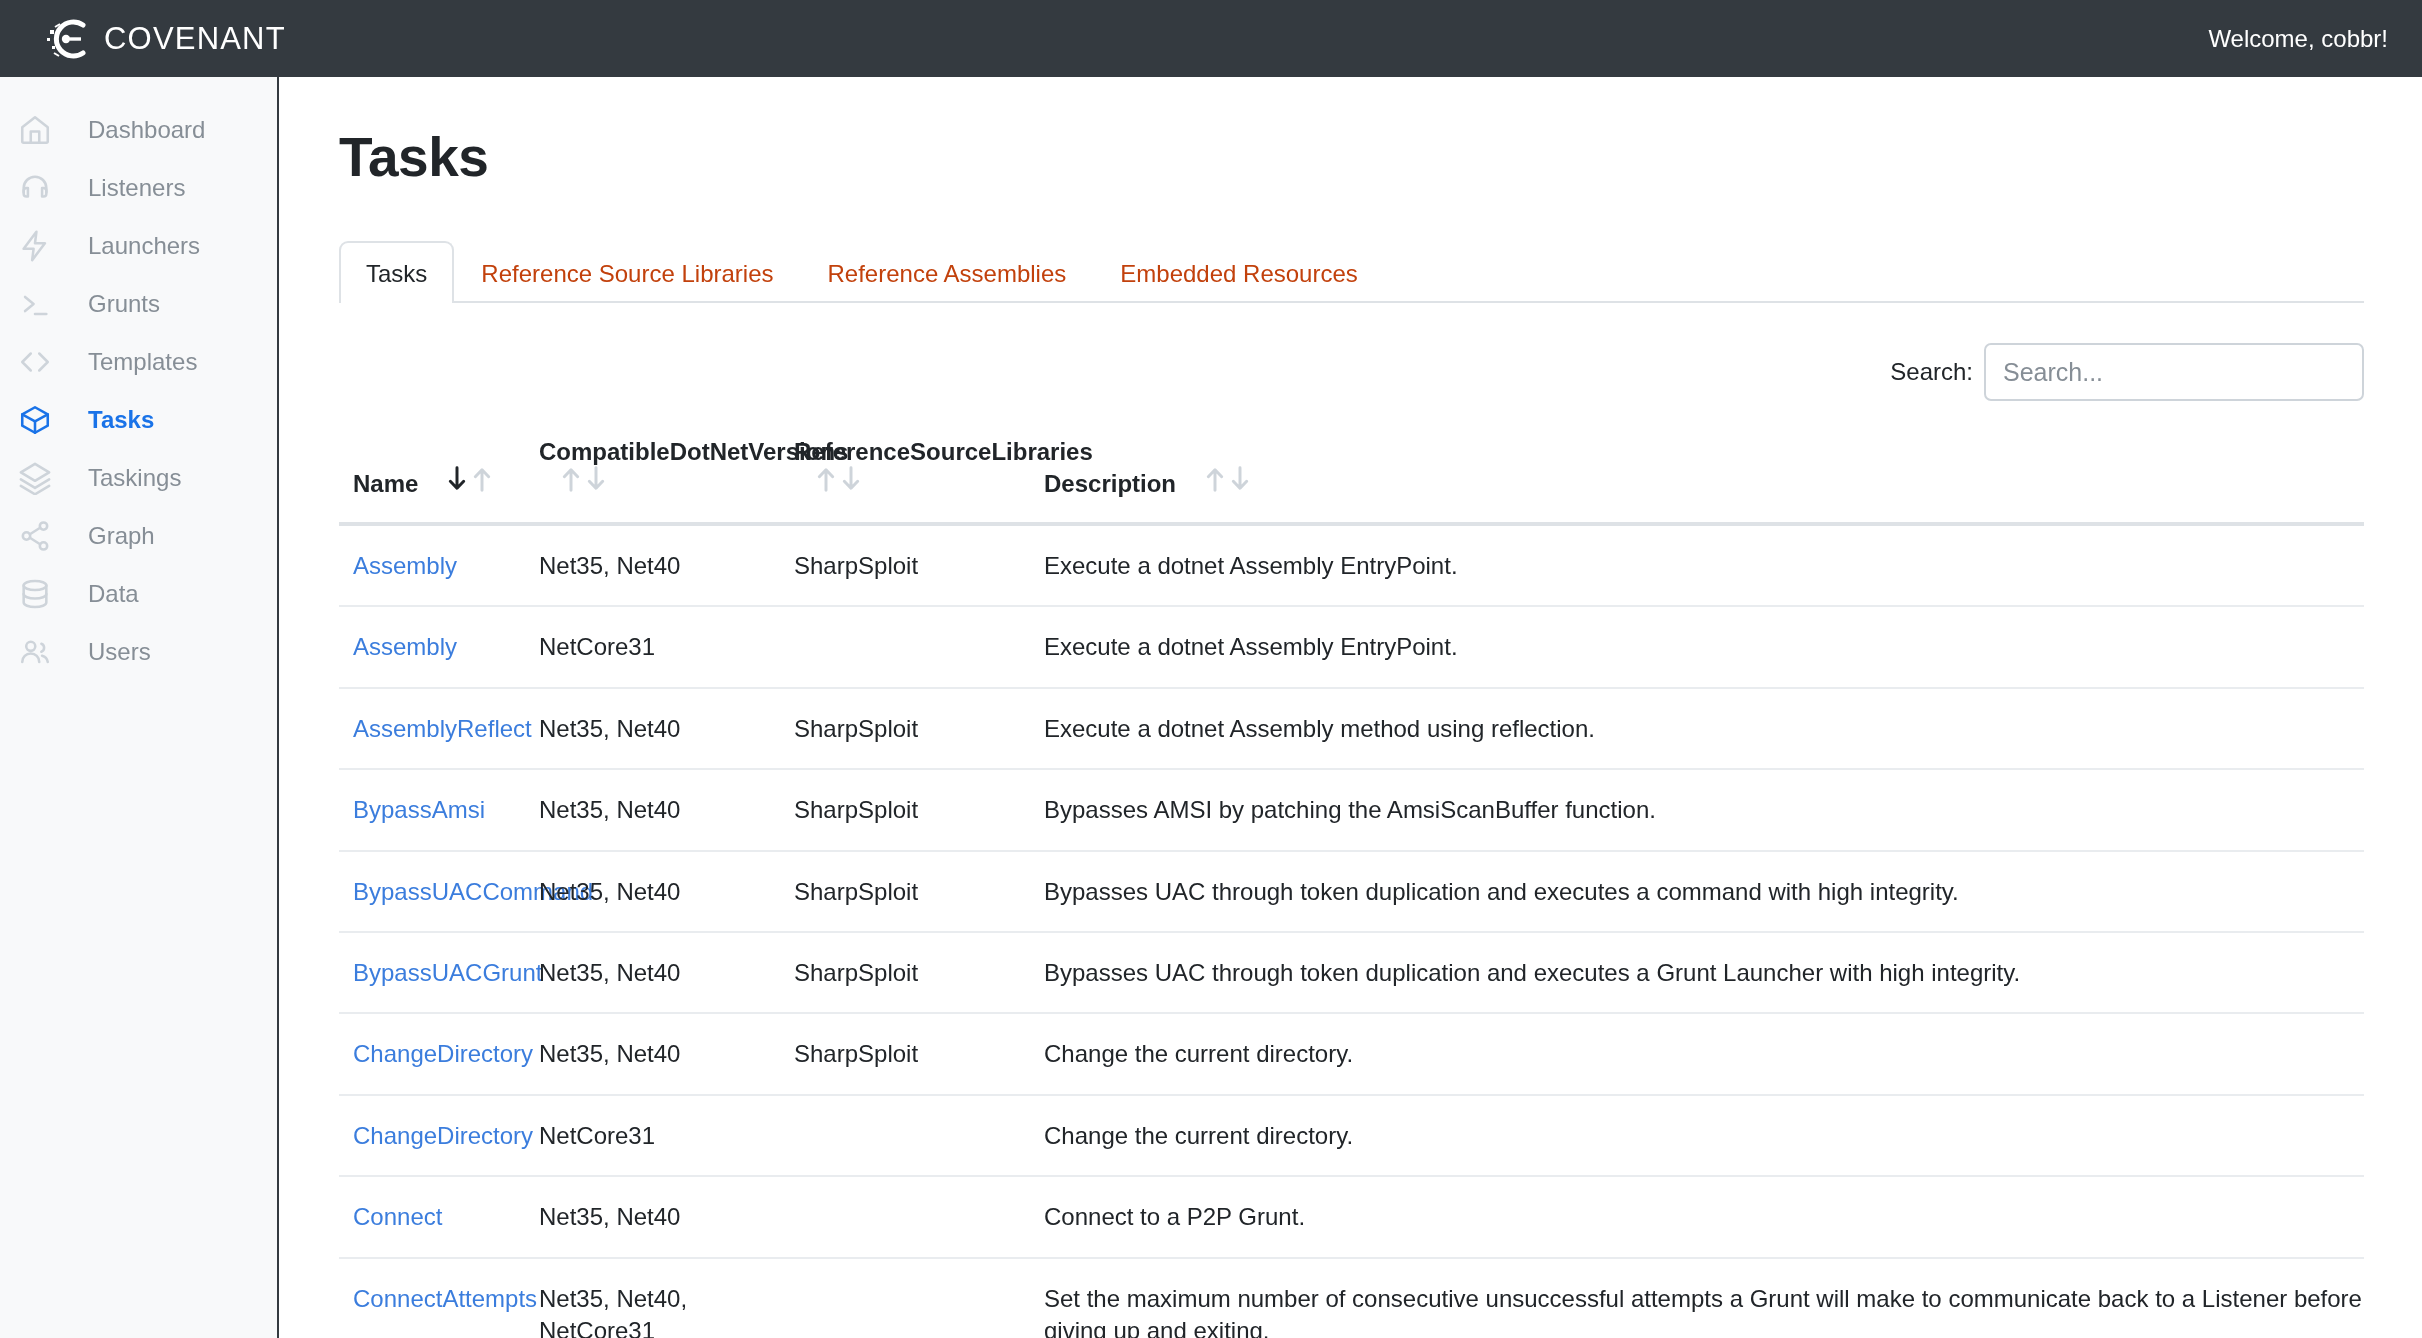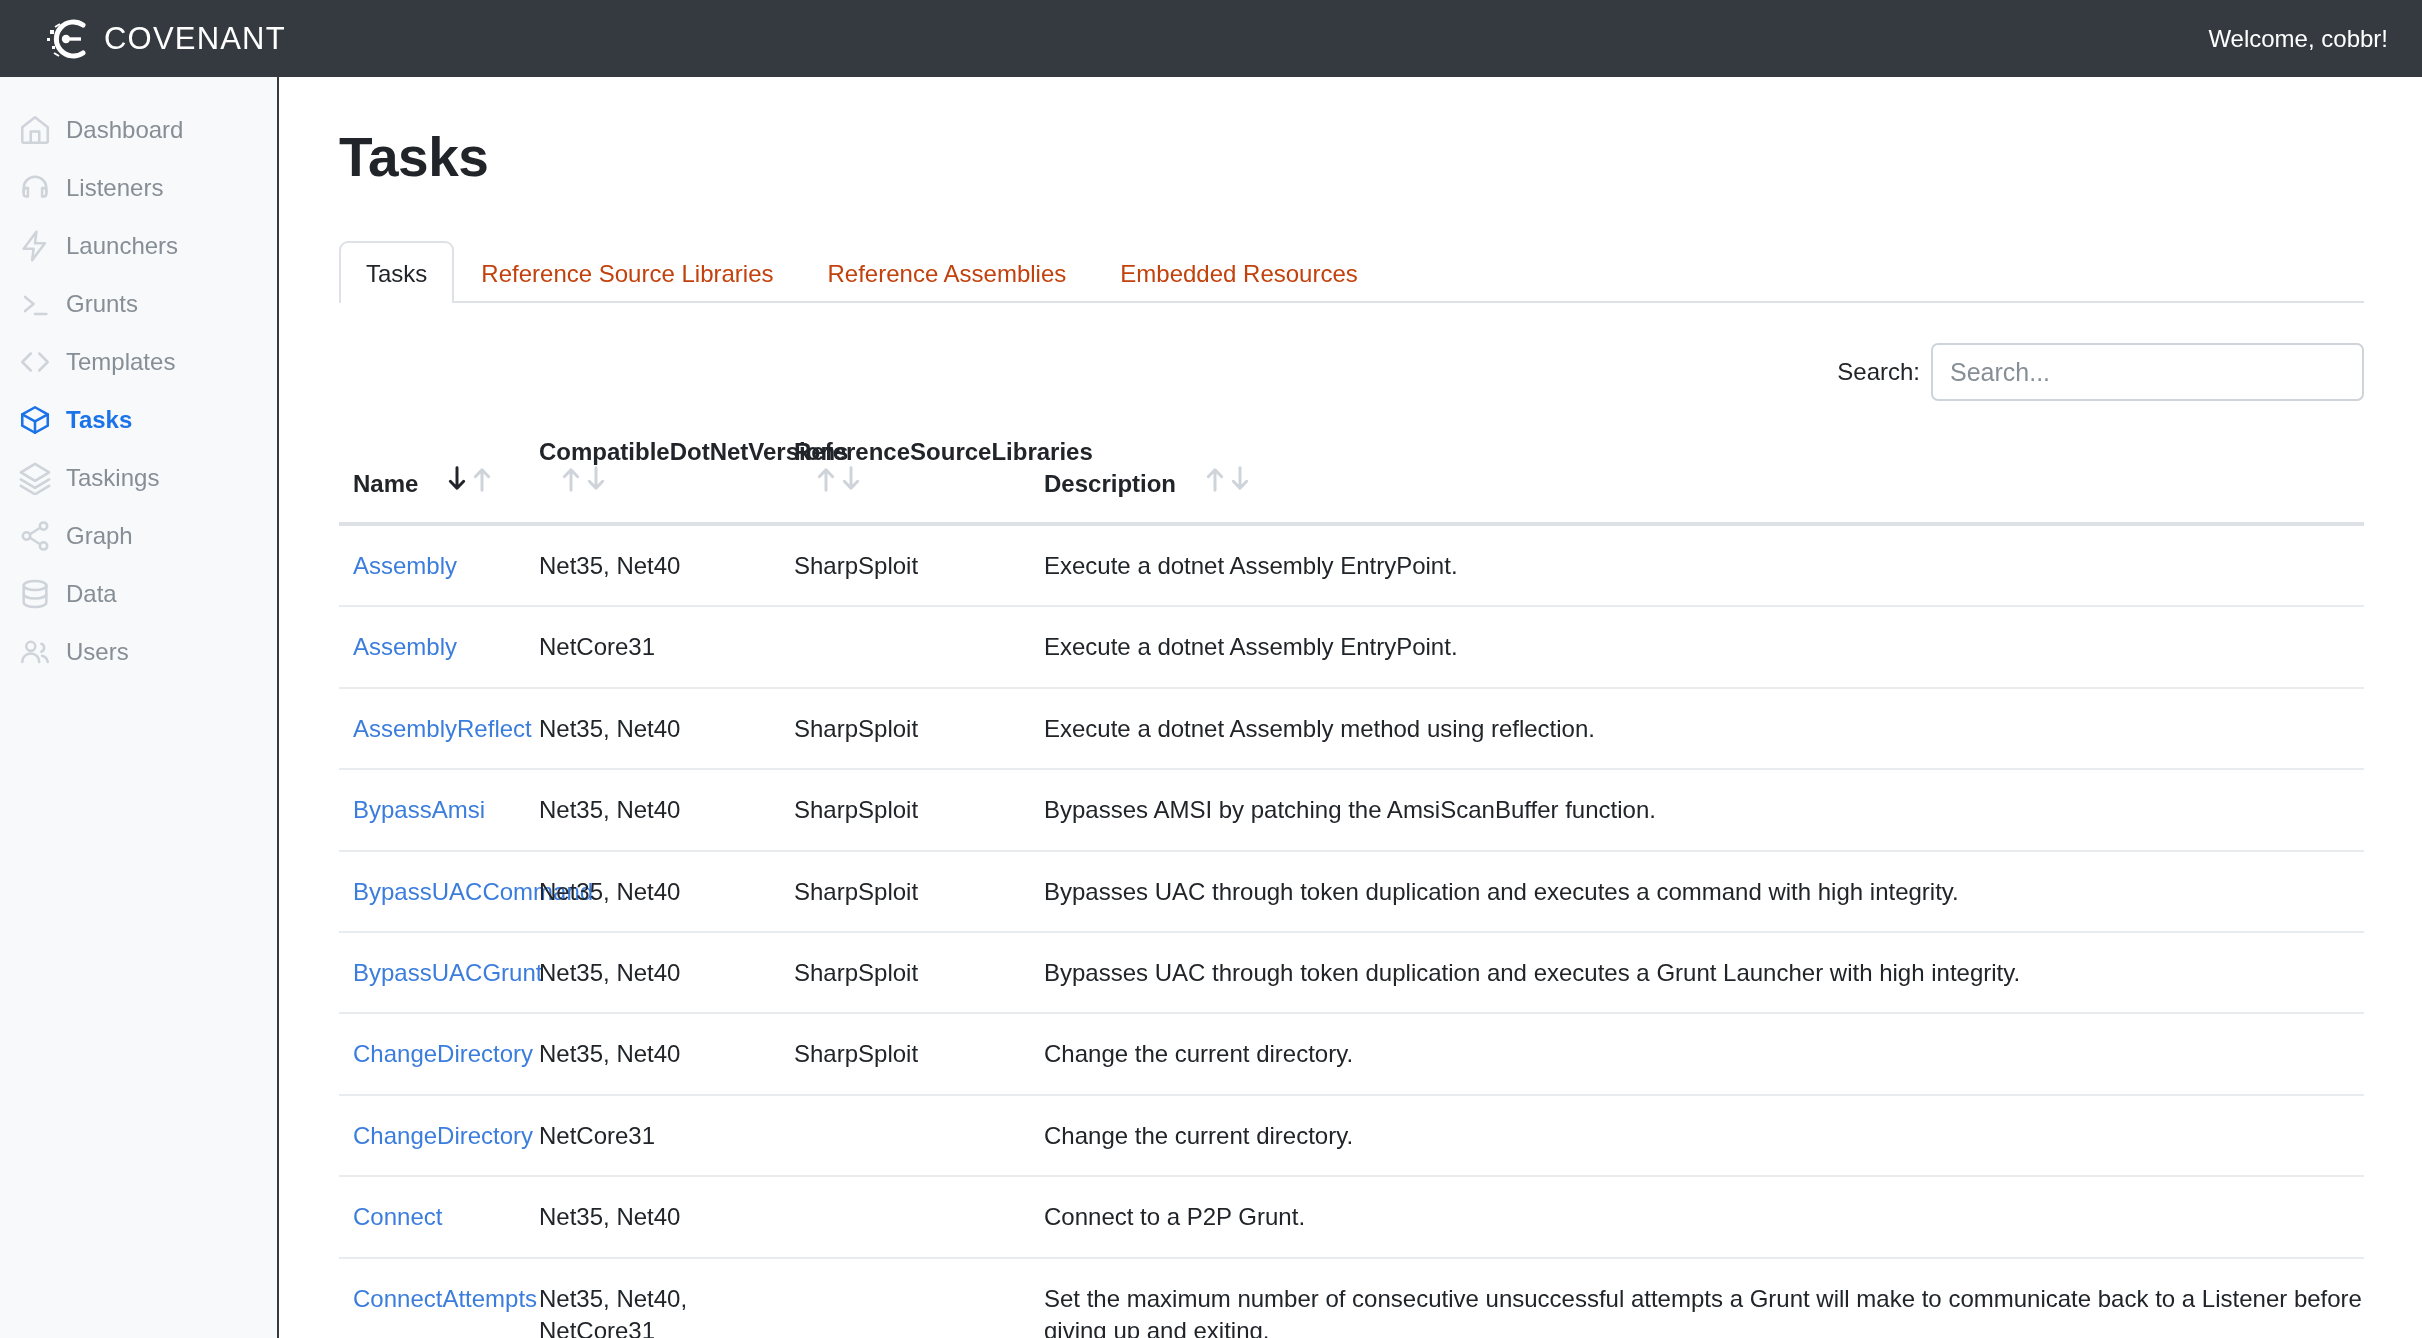--- a/index.html
+++ b/index.html
@@ -27,21 +27,21 @@
 
   
   .body-split { flex: 1; display: flex; min-height: 0; }
 
   
   .sidebar {
     width: 279px; flex: 0 0 279px; background: #f8f9fa;
     border-right: 2px solid #343a40; padding-top: 24px;
   }
   .nav-item {
-    display: flex; align-items: center; gap: 14px;
+    display: flex; align-items: center; gap: 36px;
     height: 58px; padding-left: 18px; color: #868e96;
     font-size: 24px; cursor: pointer;
   }
   .nav-item.active { color: #1a73e8; font-weight: bold; }
   .nav-icon { width: 34px; height: 34px; flex: 0 0 34px; display: block; }
   .nav-icon svg { width: 34px; height: 34px; display: block; }
 
   
   .main { flex: 1; min-width: 0; padding: 48px 58px 0 60px; position: relative; }
   .page-title { font-size: 55px; font-weight: bold; color: #212529; letter-spacing: -0.5px; }
@@ -56,21 +56,21 @@
   .tab.active {
     color: #212529; background: #ffffff;
     border-color: #dee2e6 #dee2e6 #ffffff;
     border-radius: 9px 9px 0 0;
   }
 
   
   .search-row { display: flex; justify-content: flex-end; align-items: center; margin-top: 40px; }
   .search-label { font-size: 24px; color: #212529; margin-right: 11px; }
   .search-input {
-    width: 433px; height: 58px; border: 2px solid #ced4da; border-radius: 7px;
+    width: 380px; height: 58px; border: 2px solid #ced4da; border-radius: 7px;
     font-size: 25px; padding: 0 17px; color: #495057; outline: none;
     font-family: "Liberation Sans", sans-serif; background: #fff;
   }
   .search-input::placeholder { color: #868e96; }
 
   
   table.tasks { width: 100%; border-collapse: collapse; margin-top: 37px; table-layout: fixed; }
   table.tasks th {
     text-align: left; font-size: 24px; font-weight: bold; color: #212529;
     padding: 0 0 24px 0; border-bottom: 4px solid #dee2e6; vertical-align: bottom;

